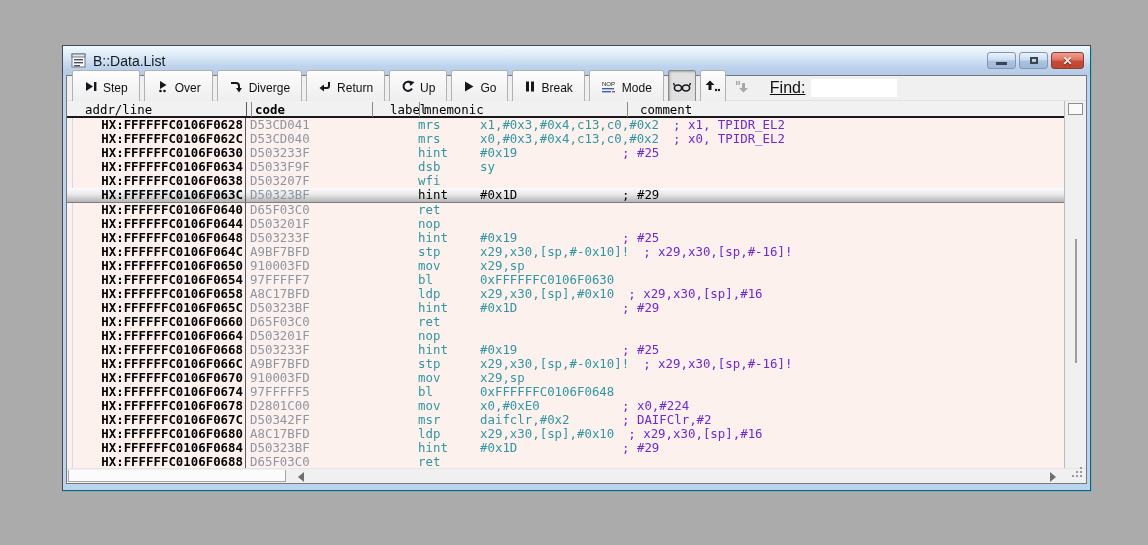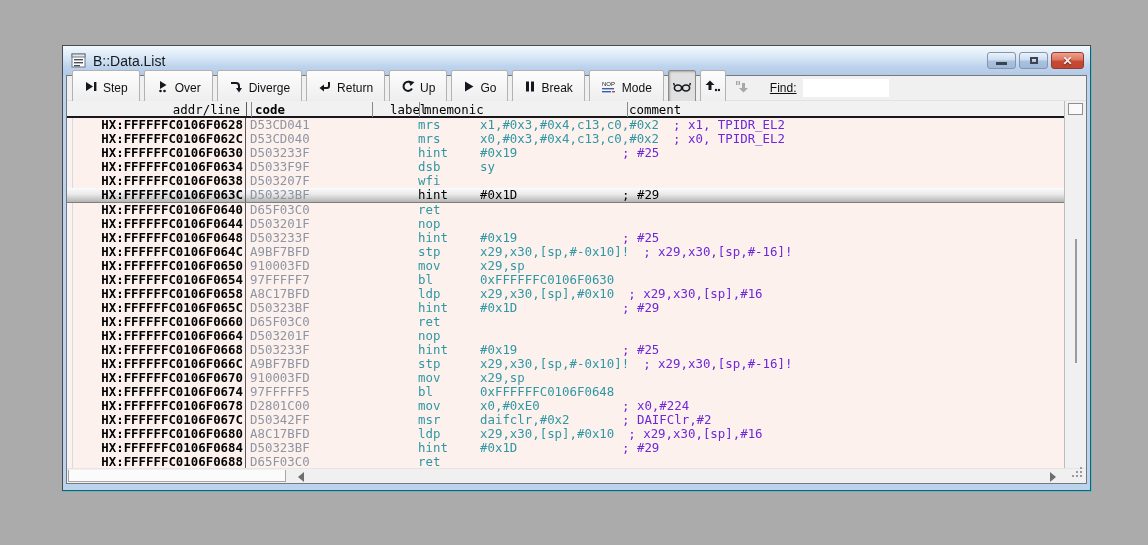--- a/index.html
+++ b/index.html
@@ -36,39 +36,39 @@
   .tbtn{height:36px;border:1px solid #b2b2b2;border-radius:2px;margin-right:4px;
     background:linear-gradient(180deg,#fdfdfd,#ececec);
     display:flex;align-items:center;justify-content:center;gap:5px;
     font-size:12px;color:#101010;padding:0 11px;white-space:nowrap;}
   .tbtn svg{flex:0 0 auto;}
   .tbtn.small{padding:0 4px;min-width:26px;}
   .tbtn.pressed{background:#e0e0e0;border-color:#8b8b8b;
     box-shadow:inset 1px 1px 2px rgba(0,0,0,.25);}
   .tbtn.flat{border-color:transparent;background:transparent;}
   .find-wrap{display:flex;align-items:center;margin-left:10px;}
-  .find-label{font-size:12px;color:#101010;margin-right:6px;text-decoration:underline;}
+  .find-label{font-size:16px;color:#101010;margin-right:6px;text-decoration:underline;}
   .find-input{width:86px;height:18px;border:none;background:#ffffff;
     font-size:12px;padding:0 3px;outline:none;}
 
   
   .bodyrow{flex:1 1 auto;display:flex;min-height:0;}
   .listing{flex:1 1 auto;position:relative;background:#fdf1ee;overflow:hidden;
     font-family:"DejaVu Sans Mono", monospace;font-size:12.4px;}
   .gutter{position:absolute;left:0;top:0;bottom:0;width:6px;background:#f7f3f2;
     border-right:1px solid #e0d8d6;}
 
   .lheader{position:relative;height:17px;background:#f1f1f1;
     border-bottom:2px solid #17171c;}
   .lheader span{position:absolute;top:1px;font-size:12.4px;color:#000;}
-  .h-addr{left:0;width:173px;text-align:right;}
+  .h-addr{left:18px;width:173px;}
   .h-code{left:184px;border-left:1px solid #8a8a8a;padding-left:3px;font-weight:bold;}
   .h-label{left:305px;border-left:1px solid #8a8a8a;padding-left:17px;}
   .h-mn{left:352px;border-left:1px solid #8a8a8a;padding-left:4px;}
-  .h-cm{left:560px;border-left:1px solid #8a8a8a;padding-left:1px;}
+  .h-cm{left:560px;border-left:1px solid #8a8a8a;padding-left:12px;}
   .h-tick-addr{position:absolute;left:179px;top:0;bottom:0;width:1px;background:#55585e;}
 
   .rows{position:relative;}
   .row{display:flex;height:14px;line-height:14px;white-space:pre;}
   .c-addr{flex:0 0 173px;margin-left:6px;text-align:right;font-weight:bold;color:#000;
     border-right:1px solid #55585e;padding-right:2px;}
   .c-code{flex:0 0 97px;padding-left:4px;color:#8e95a2;}
   .c-label{flex:0 0 71px;}
   .c-mn{flex:0 0 66px;padding-left:4px;color:#2f97a3;}
   .c-op{flex:0 0 auto;min-width:142px;padding-right:14px;color:#2f97a3;}

